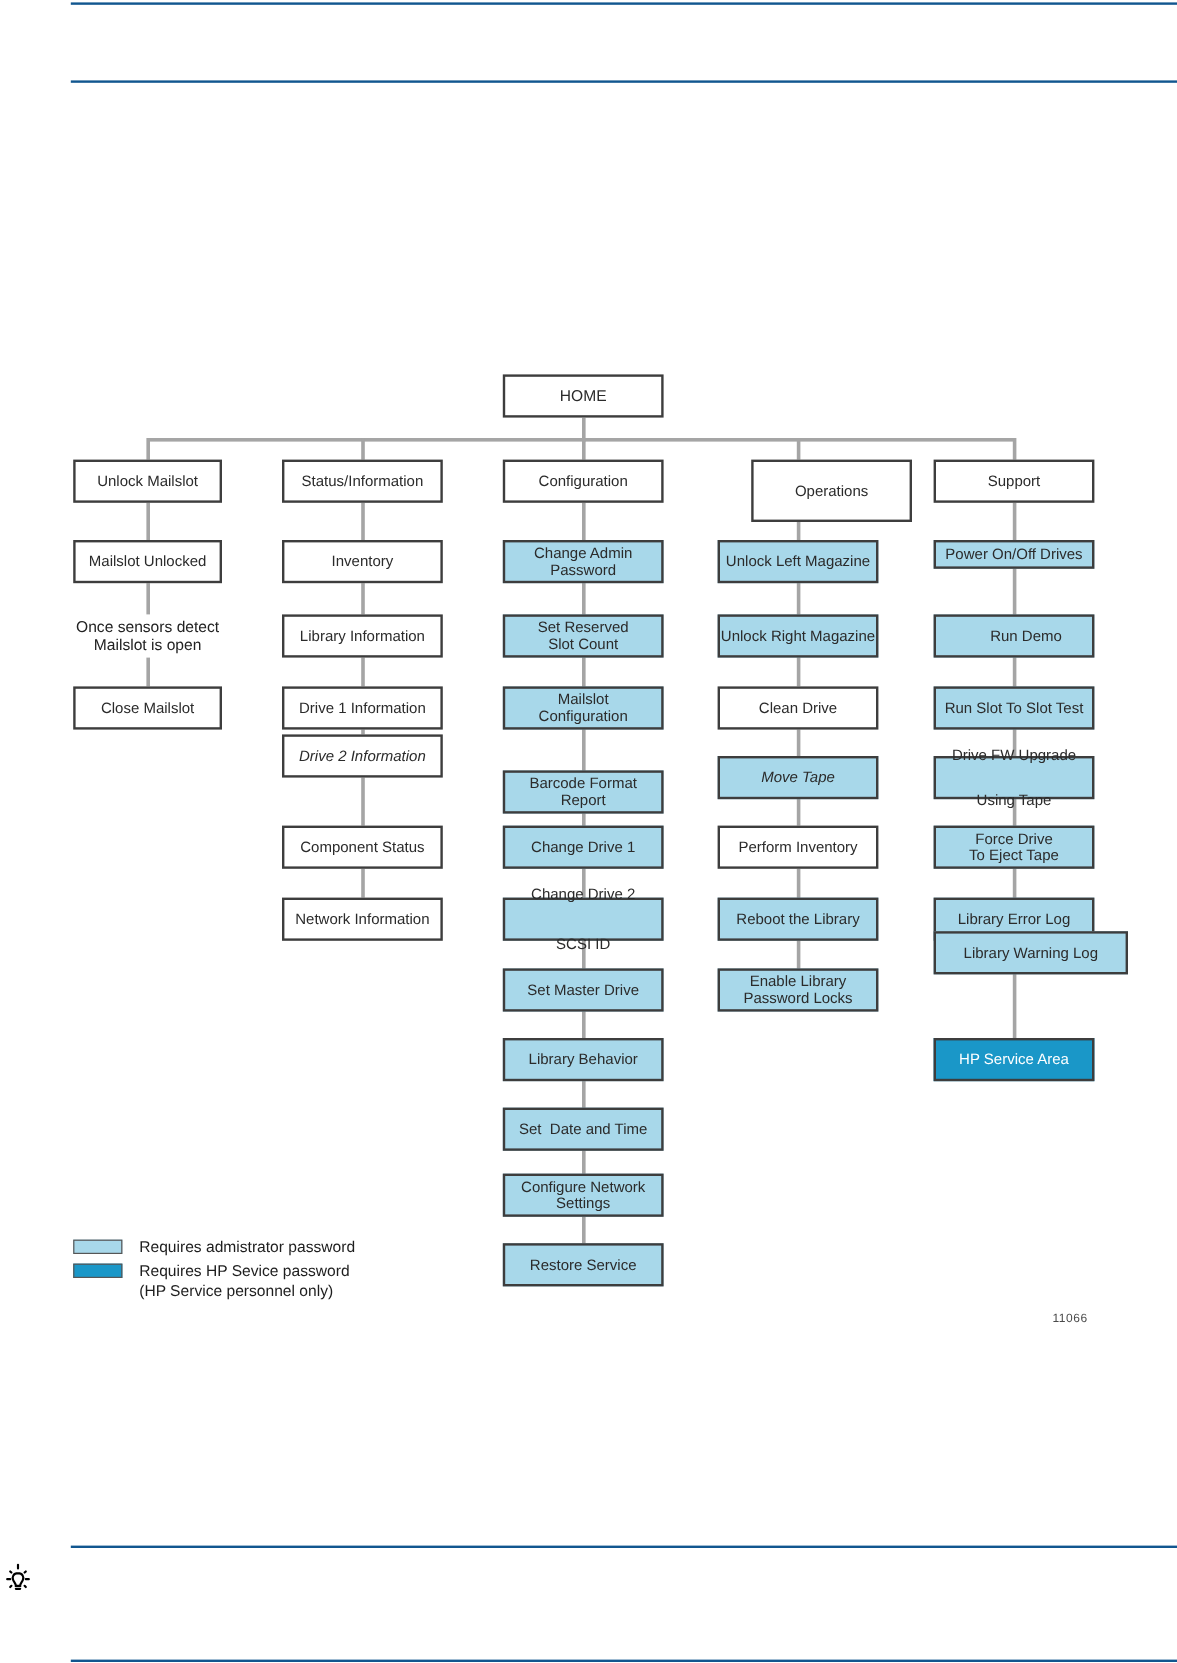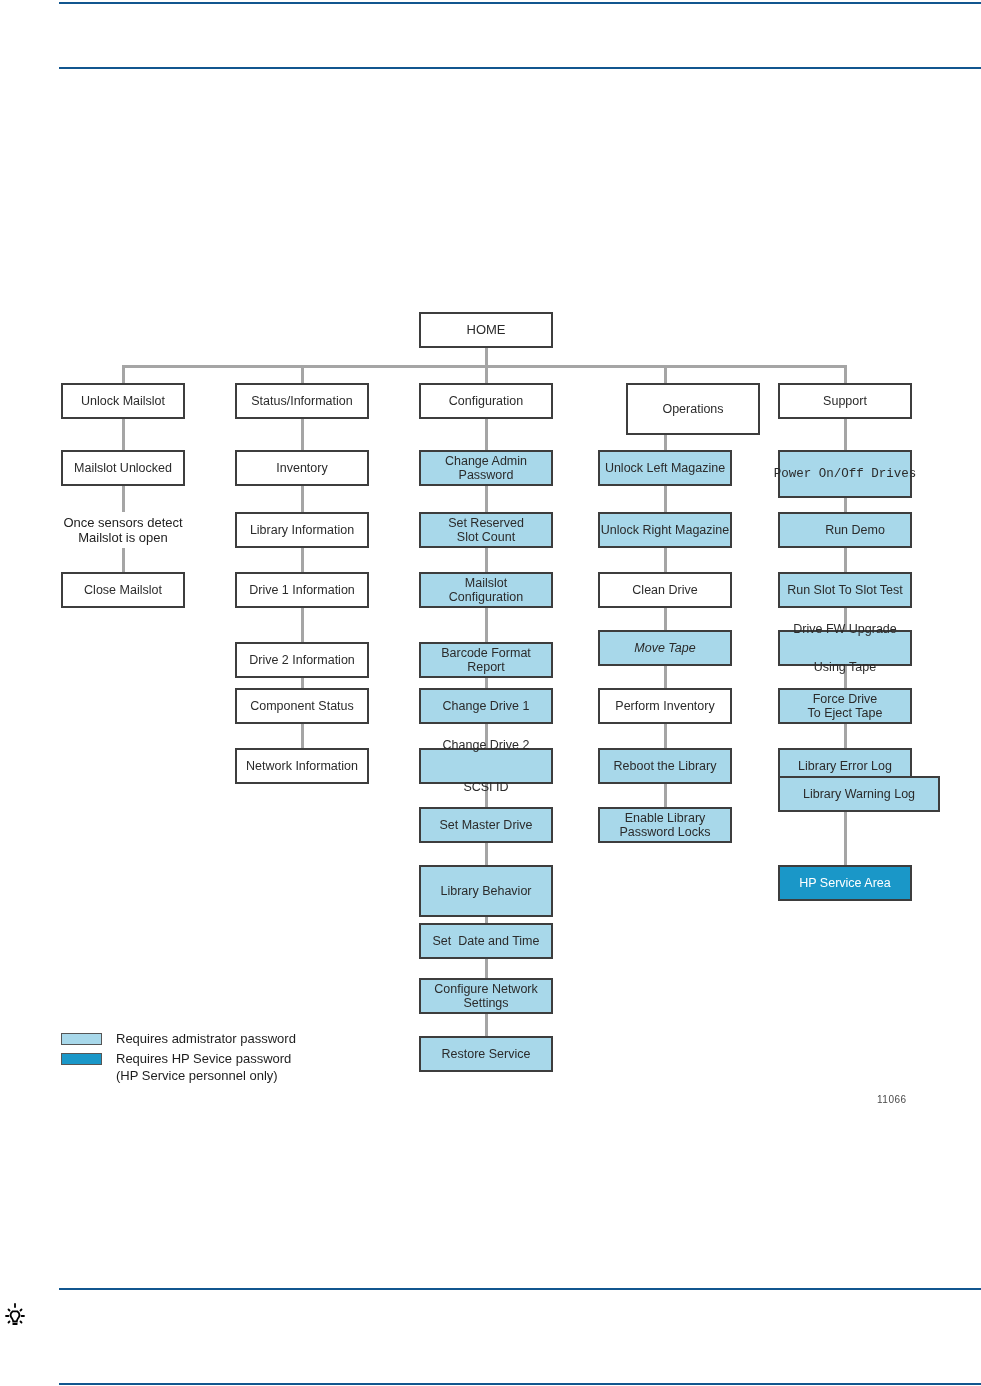--- a/index.html
+++ b/index.html
@@ -66,21 +66,21 @@
       </div>
       <div class="box style-plain" style="left: 235px; top: 450px; width: 134px; height: 36px;">
         <div class="ln">Inventory</div>
       </div>
       <div class="box style-plain" style="left: 235px; top: 512px; width: 134px; height: 36px;">
         <div class="ln">Library Information</div>
       </div>
       <div class="box style-plain" style="left: 235px; top: 572px; width: 134px; height: 36px;">
         <div class="ln">Drive 1 Information</div>
       </div>
-      <div class="box style-plain" style="left: 235px; top: 642px; width: 134px; height: 36px;">
+      <div class="box style-plain" style="left: 235px; top: 612px; width: 134px; height: 36px; font-style: italic;">
         <div class="ln">Drive 2 Information</div>
       </div>
       <div class="box style-plain" style="left: 235px; top: 688px; width: 134px; height: 36px;">
         <div class="ln">Component Status</div>
       </div>
       <div class="box style-plain" style="left: 235px; top: 748px; width: 134px; height: 36px;">
         <div class="ln">Network Information</div>
       </div>
       <div class="vline" style="left:484.5px;top:365px;height:673px;"></div>
       <div class="box style-plain" style="left: 419px; top: 383px; width: 134px; height: 36px;">
@@ -105,21 +105,21 @@
       <div class="box style-admin" style="left: 419px; top: 688px; width: 134px; height: 36px;">
         <div class="ln">Change Drive 1</div>
       </div>
       <div class="box style-admin" style="left: 419px; top: 748px; width: 134px; height: 36px; gap: 28px;">
         <div class="ln">Change Drive 2</div>
         <div class="ln">SCSI ID</div>
       </div>
       <div class="box style-admin" style="left: 419px; top: 807px; width: 134px; height: 36px;">
         <div class="ln">Set Master Drive</div>
       </div>
-      <div class="box style-admin" style="left: 419px; top: 865px; width: 134px; height: 52px;">
+      <div class="box style-admin" style="left: 419px; top: 865px; width: 134px; height: 36px;">
         <div class="ln">Library Behavior</div>
       </div>
       <div class="box style-admin" style="left: 419px; top: 923px; width: 134px; height: 36px;">
         <div class="ln">Set  Date and Time</div>
       </div>
       <div class="box style-admin" style="left: 419px; top: 978px; width: 134px; height: 36px;">
         <div class="ln">Configure Network</div>
         <div class="ln">Settings</div>
       </div>
       <div class="box style-admin" style="left: 419px; top: 1036px; width: 134px; height: 36px;">
@@ -148,21 +148,21 @@
         <div class="ln">Reboot the Library</div>
       </div>
       <div class="box style-admin" style="left: 598px; top: 807px; width: 134px; height: 36px;">
         <div class="ln">Enable Library</div>
         <div class="ln">Password Locks</div>
       </div>
       <div class="vline" style="left:843.5px;top:365px;height:502px;"></div>
       <div class="box style-plain" style="left: 778px; top: 383px; width: 134px; height: 36px;">
         <div class="ln">Support</div>
       </div>
-      <div class="box style-admin" style="left: 778px; top: 450px; width: 134px; height: 48px; font-family: Liberation Mono, monospace;">
+      <div class="box style-admin" style="left: 778px; top: 450px; width: 134px; height: 24px;">
         <div class="ln">Power On/Off Drives</div>
       </div>
       <div class="box style-admin" style="left: 778px; top: 512px; width: 134px; height: 36px; padding-left: 20px;">
         <div class="ln">Run Demo</div>
       </div>
       <div class="box style-admin" style="left: 778px; top: 572px; width: 134px; height: 36px;">
         <div class="ln">Run Slot To Slot Test</div>
       </div>
       <div class="box style-admin" style="left: 778px; top: 630px; width: 134px; height: 36px; gap: 24px;">
         <div class="ln">Drive FW Upgrade</div>

